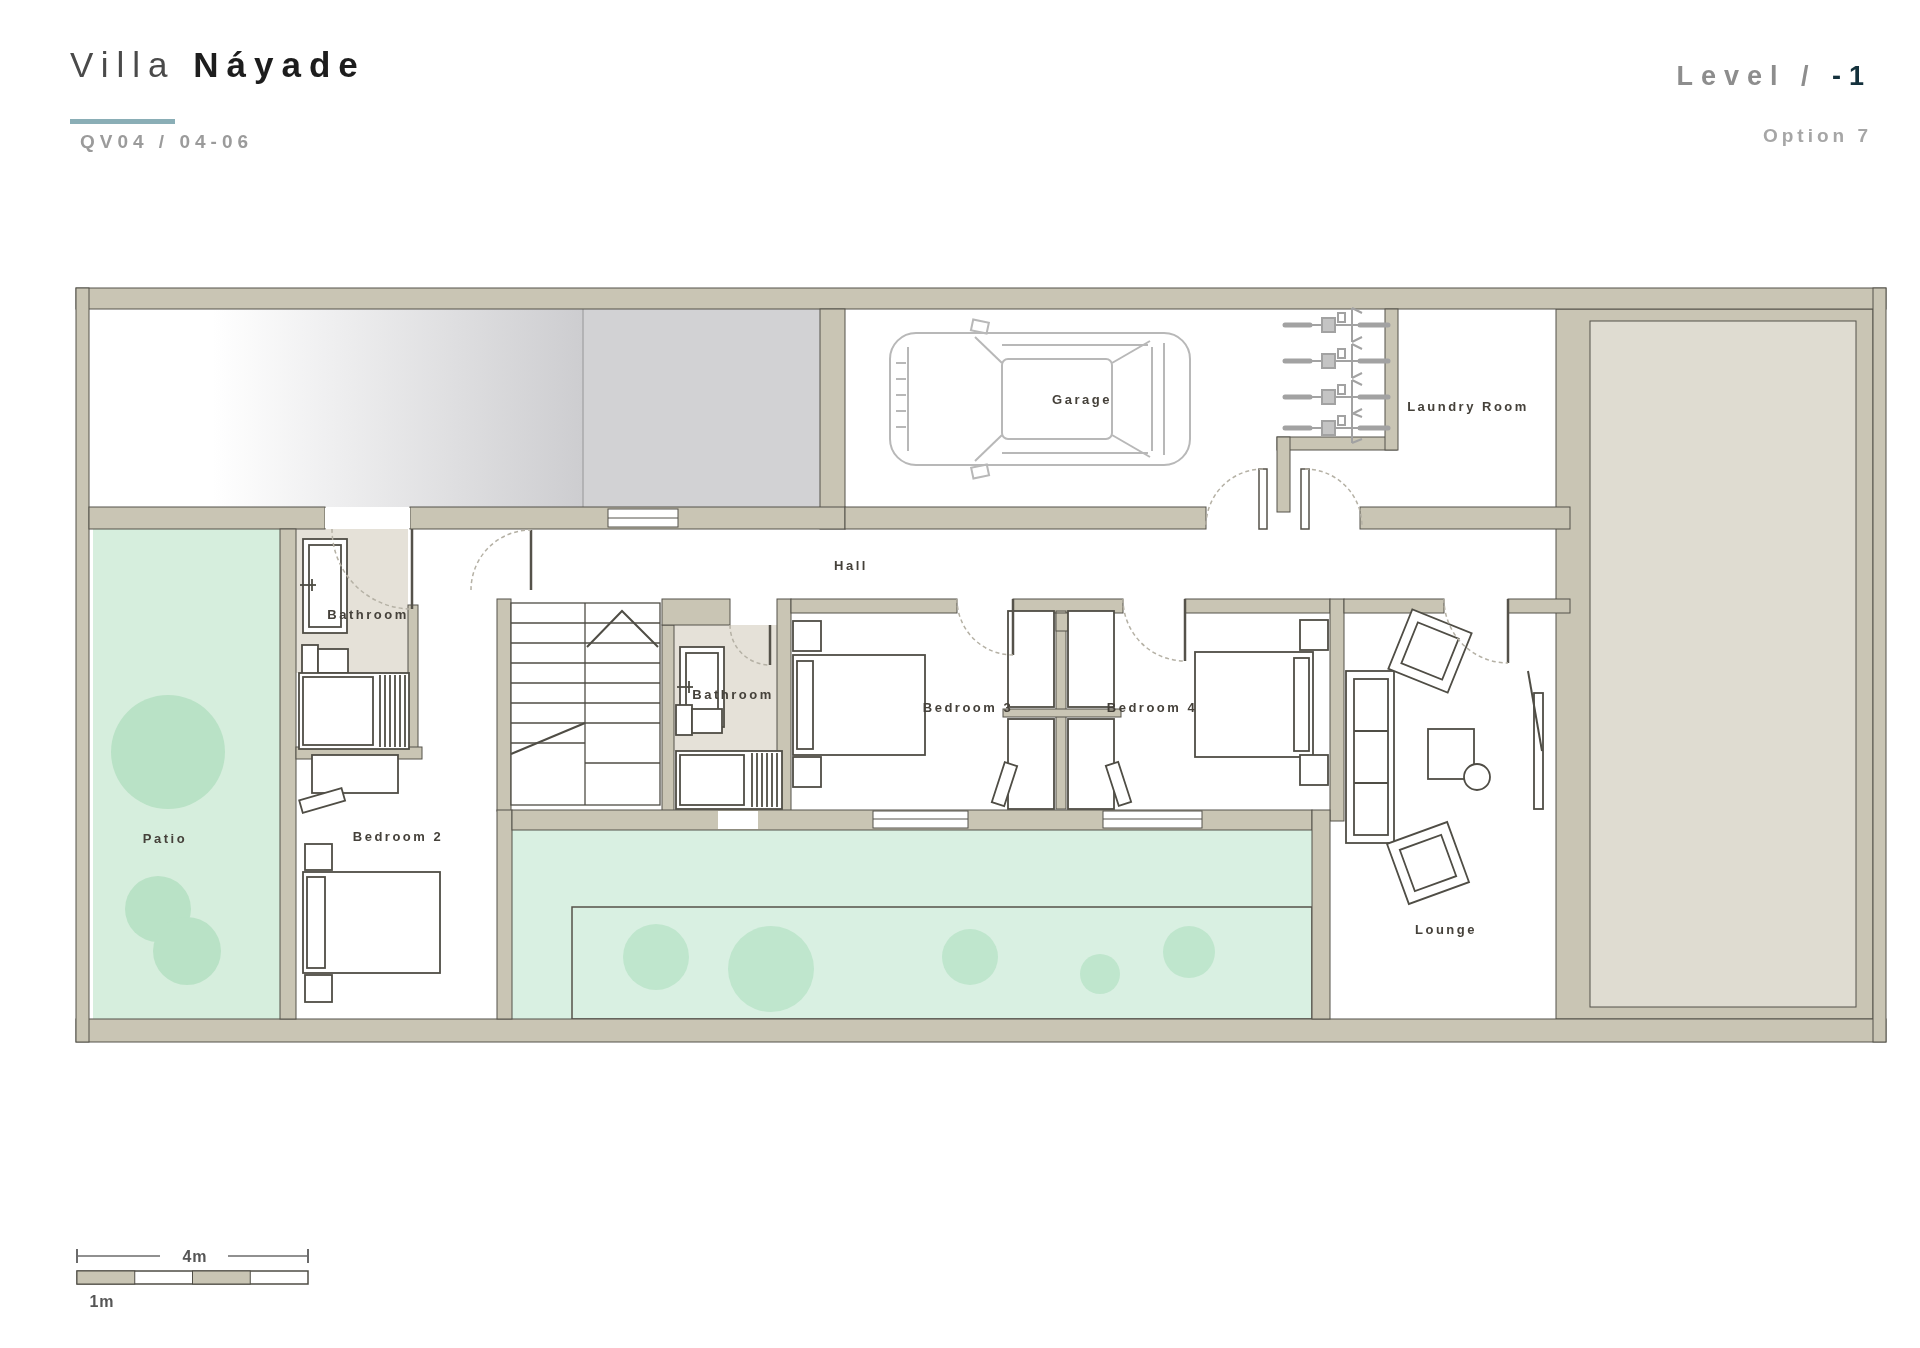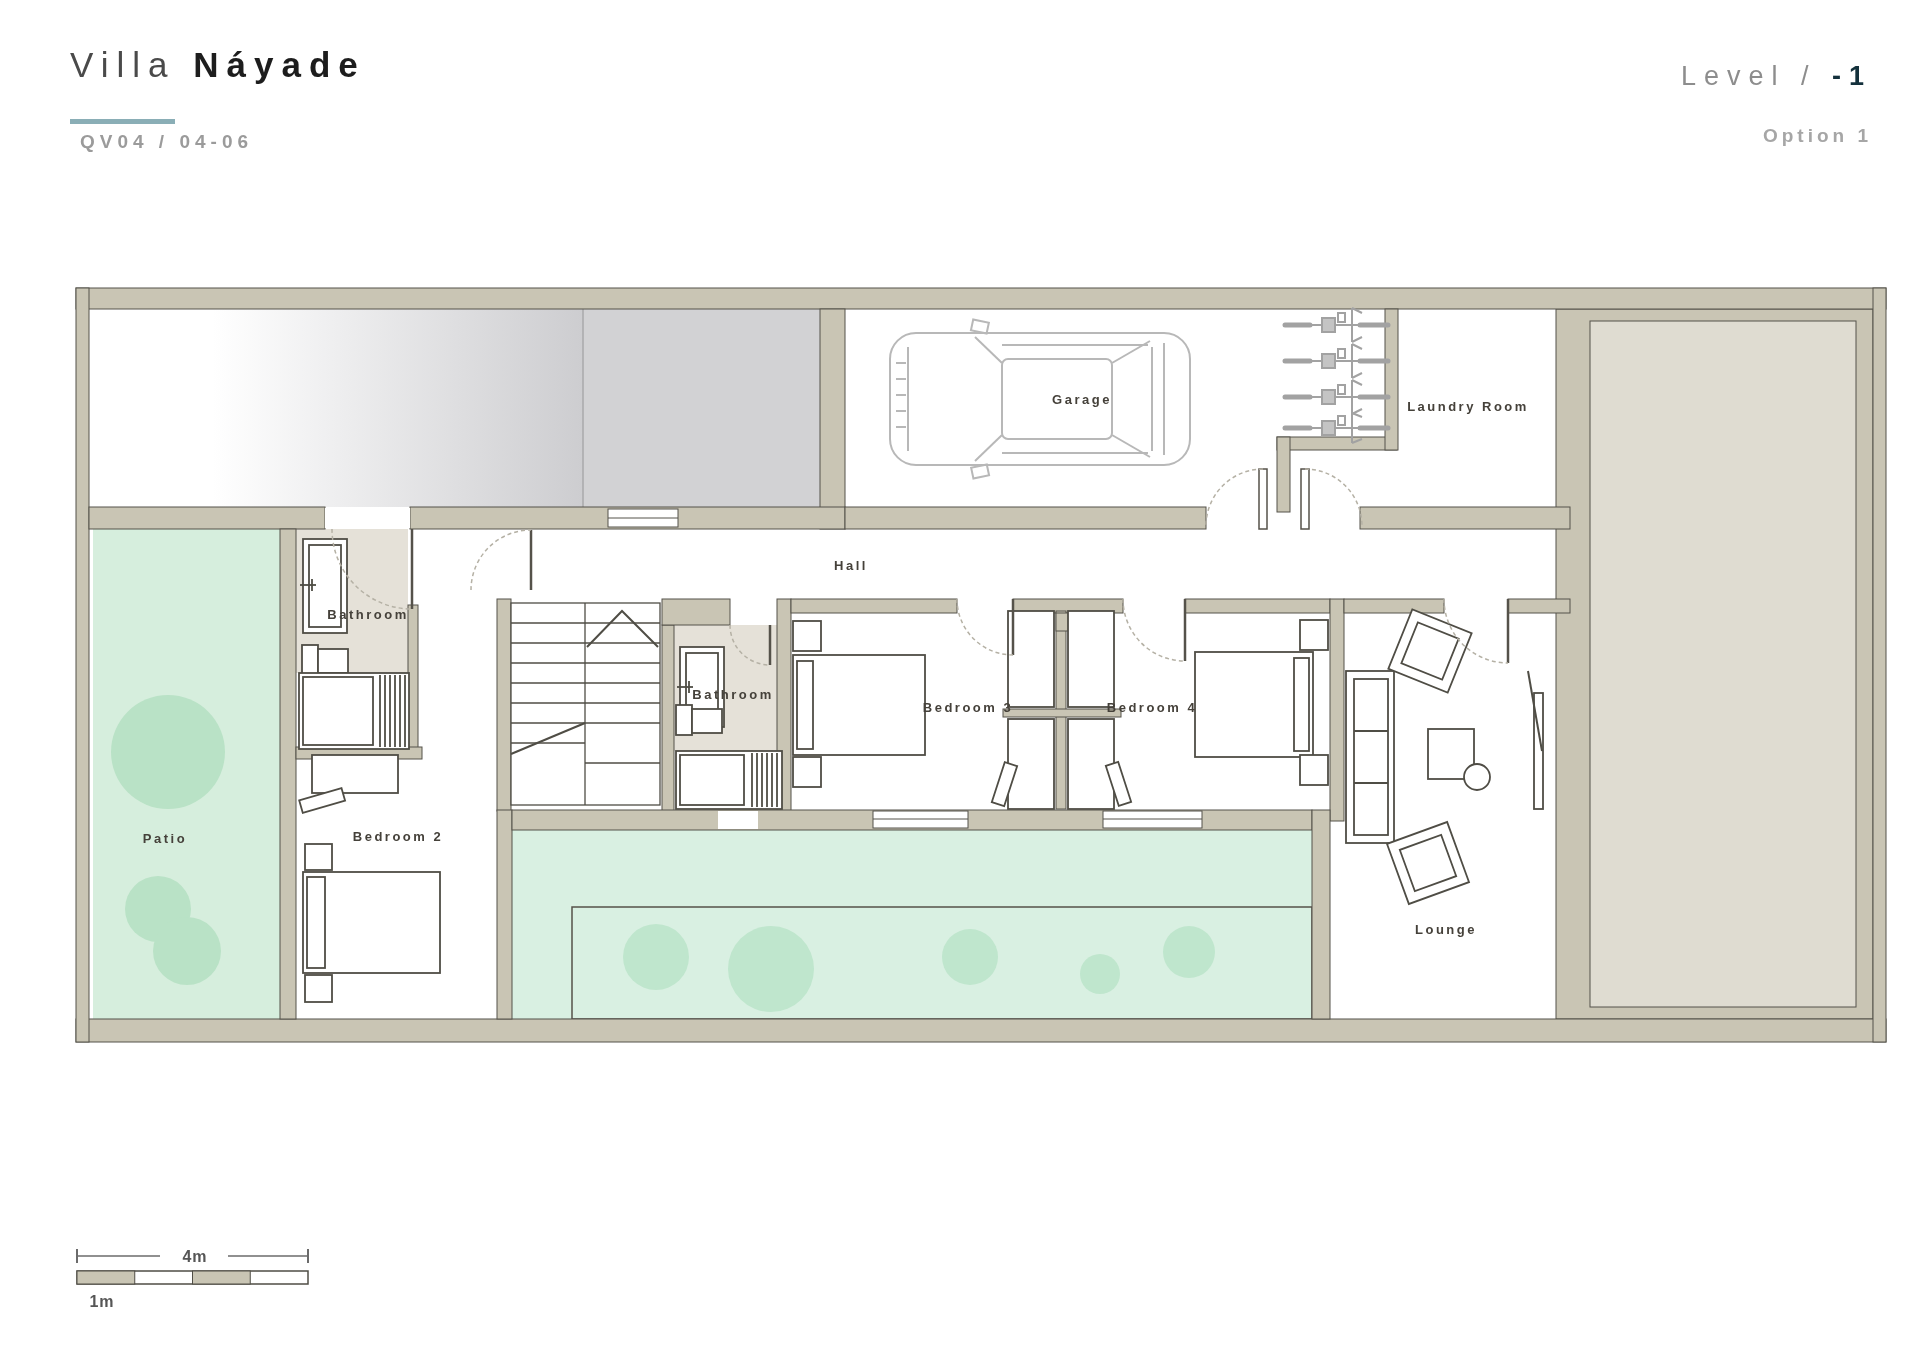--- a/index.html
+++ b/index.html
@@ -4,21 +4,21 @@
 <style>
   html,body{margin:0;padding:0;background:#ffffff;}
   .page{position:relative;width:1920px;height:1348px;background:#ffffff;overflow:hidden;
         font-family:"Liberation Sans", sans-serif;margin-top:7px;}
   .hdr-title{position:absolute;left:70px;top:38px;font-size:35px;letter-spacing:8px;color:#454545;white-space:nowrap;}
   .hdr-title .light{font-weight:400;color:#4a4a4a;}
   .hdr-title .bold{font-weight:700;color:#1d1d1d;}
   .hdr-underline{position:absolute;left:70px;top:112px;width:105px;height:5px;background:#8aaeb6;}
   .hdr-ref{position:absolute;left:80px;top:124px;font-size:19px;letter-spacing:5px;color:#9b9b9b;font-weight:700;}
   .hdr-level{position:absolute;right:48px;top:54px;font-size:27px;letter-spacing:8px;white-space:nowrap;text-align:right;}
-  .hdr-level .lvl-label{font-weight:400;color:#8d8d8d;}
+  .hdr-level .lvl-label{font-weight:700;color:#8d8d8d;}
   .hdr-level .lvl-value{font-weight:700;color:#14313c;}
   .hdr-option{position:absolute;right:48px;top:118px;font-size:19px;letter-spacing:4px;color:#a6a6a6;font-weight:700;}
   svg.plan{position:absolute;left:0;top:0;}
   text.room-label{font-family:"Liberation Sans", sans-serif;font-size:13px;font-weight:700;
                   letter-spacing:2.5px;fill:#45413a;text-anchor:middle;}
   text.scale-label{font-family:"Liberation Sans", sans-serif;font-size:16px;font-weight:700;
                    letter-spacing:1px;fill:#565656;text-anchor:middle;}
 </style>
 </head>
 <body>
@@ -28,21 +28,21 @@
   <div class="hdr-title">
     <span class="light">Villa</span>
     <span class="bold">Náyade</span>
   </div>
   <div class="hdr-underline"></div>
   <div class="hdr-ref">QV04 / 04-06</div>
   <div class="hdr-level">
     <span class="lvl-label">Level /</span>
     <span class="lvl-value">-1</span>
   </div>
-  <div class="hdr-option">Option 1</div>
+  <div class="hdr-option">Option 7</div>
 
   <svg class="plan" width="1920" height="1348" viewBox="0 0 1920 1348">
     <defs>
       <linearGradient id="driveGrad" x1="0" y1="0" x2="1" y2="0">
         <stop offset="0.25" stop-color="#ffffff"></stop>
         <stop offset="1" stop-color="#cdcdd0"></stop>
       </linearGradient>
     </defs>
 
     <rect x="89" y="302" width="1784" height="710" fill="#ffffff"></rect>

